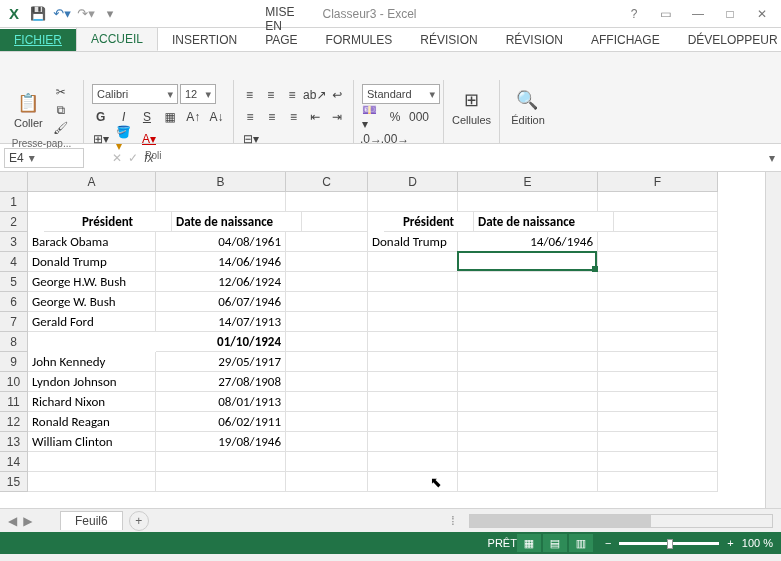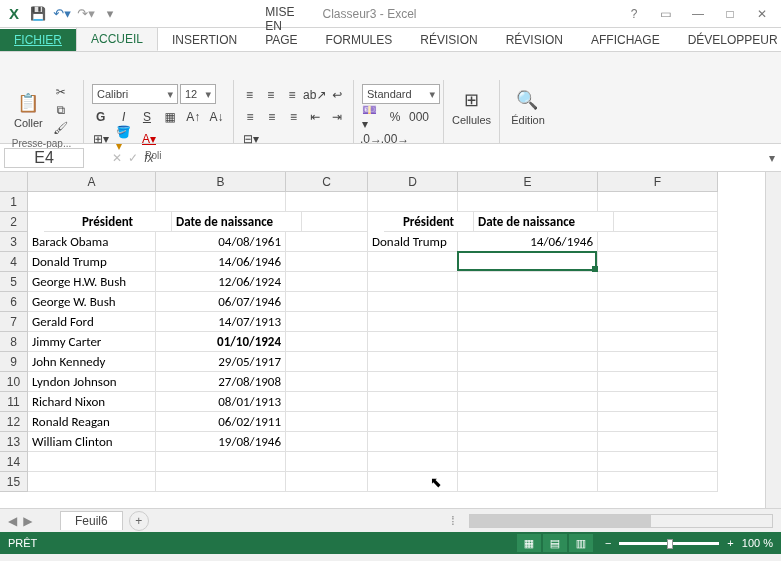--- a/index.html
+++ b/index.html
@@ -29,21 +29,21 @@
 .icon16 { width: 16px; height: 16px; display: inline-flex; align-items: center; justify-content: center; font-size: 12px; }
 .icon24 { width: 24px; height: 24px; display: inline-flex; align-items: center; justify-content: center; font-size: 18px; }
 .font-sel { display: flex; gap: 2px; }
 .combo { background: #fff; border: 1px solid #ababab; height: 20px; padding: 0 4px; display: flex; align-items: center; font-size: 11px; }
 .btrow { display: flex; gap: 6px; margin-top: 2px; }
 .mini-btn { width: 18px; height: 18px; display: flex; align-items: center; justify-content: center; font-size: 12px; color: #444; }
 .col-stack { display: flex; flex-direction: column; gap: 2px; }
 
 
 .fbar-row { height: 28px; background: #fff; border-bottom: 1px solid #d4d4d4; display: flex; align-items: center; }
-.namebox { width: 80px; border: 1px solid #ccc; margin: 2px 4px; height: 20px; display: flex; align-items: center; padding: 0 4px; font-size: 16px; background: #fff; flex-direction: column; }
+.namebox { width: 80px; border: 1px solid #ccc; margin: 2px 4px; height: 20px; display: flex; align-items: center; padding: 0 4px; font-size: 12px; background: #fff; }
 .namebox-dd { width: 16px; text-align: center; color: #666; }
 .fx-btns { display: flex; gap: 6px; padding: 0 8px; color: #555; }
 .fx-input { flex: 1; border: none; height: 20px; padding: 0 4px; font-size: 12px; }
 .expand-btn { width: 18px; color: #666; text-align: center; }
 
 
 .sheet-wrap { position: relative; height: 336px; background: #fff; display: flex; }
 .corner { width: 28px; height: 20px; background: #f0f0f0; border-right: 1px solid #ccc; border-bottom: 1px solid #ccc; }
 .col-headers { display: flex; height: 20px; }
 .col-h { background: #f0f0f0; border-right: 1px solid #ccc; border-bottom: 1px solid #ccc; display: flex; align-items: center; justify-content: center; font-size: 12px; color: #444; }
@@ -61,21 +61,21 @@
 
 .sheet-tabs-row { height: 24px; background: #f0f0f0; border-top: 1px solid #d4d4d4; display: flex; align-items: center; }
 .sheet-nav { width: 60px; display: flex; gap: 6px; padding-left: 8px; color: #888; }
 .sheet-tab { background: #fff; border: 1px solid #ccc; border-bottom: none; padding: 2px 14px; font-size: 12px; }
 .add-sheet { width: 20px; height: 20px; border: 1px solid #ccc; border-radius: 50%; display: flex; align-items: center; justify-content: center; margin-left: 6px; color: #666; font-size: 12px; }
 .hscroll { flex: 1; height: 14px; background: #f0f0f0; border: 1px solid #ccc; margin: 0 8px; position: relative; }
 .hscroll-thumb { position: absolute; left: 0; top: 0; width: 60%; height: 100%; background: #cdcdcd; }
 
 
 .statusbar { height: 22px; background: #217346; color: #fff; display: flex; align-items: center; padding: 0 8px; font-size: 11px; }
-.status-left { flex: 1; }
+.status-left { flex: 1; text-align: right; }
 .view-btns { display: flex; gap: 2px; }
 .view-btn { width: 24px; height: 18px; background: #2e8b57; display: flex; align-items: center; justify-content: center; }
 .zoom { display: flex; align-items: center; gap: 8px; margin-left: 12px; }
 .zoom-slider { width: 100px; height: 3px; background: #fff; position: relative; }
 .zoom-thumb { position: absolute; left: 48px; top: -3px; width: 6px; height: 10px; background: #fff; border: 1px solid #999; }
 
 .cursor-pointer { position: absolute; left: 430px; top: 302px; font-size: 14px; color: #000; pointer-events: none; z-index: 10; }
 </style>
 </head>
 <body>
@@ -255,21 +255,20 @@
           <div class="row-h">15</div>
         </div>
       <div class="grid" id="grid" style="position: relative; flex: 1 1 0%; height: 300px;">
           <div class="cell" style="left: 0px; top: 0px; width: 128px;"></div>
           <div class="cell bold center" style="left: 0px; top: 20px; width: 128px;">Président</div>
           <div class="cell" style="left: 0px; top: 40px; width: 128px;">Barack Obama</div>
           <div class="cell" style="left: 0px; top: 60px; width: 128px;">Donald Trump</div>
           <div class="cell" style="left: 0px; top: 80px; width: 128px;">George H.W. Bush</div>
           <div class="cell" style="left: 0px; top: 100px; width: 128px;">George W. Bush</div>
           <div class="cell" style="left: 0px; top: 120px; width: 128px;">Gerald Ford</div>
-          <div class="cell" style="left: 0px; top: 140px; width: 128px;">Jimmy Carter</div>
           <div class="cell" style="left: 0px; top: 160px; width: 128px;">John Kennedy</div>
           <div class="cell" style="left: 0px; top: 180px; width: 128px;">Lyndon Johnson</div>
           <div class="cell" style="left: 0px; top: 200px; width: 128px;">Richard Nixon</div>
           <div class="cell" style="left: 0px; top: 220px; width: 128px;">Ronald Reagan</div>
           <div class="cell" style="left: 0px; top: 240px; width: 128px;">William Clinton</div>
           <div class="cell" style="left: 0px; top: 260px; width: 128px;"></div>
           <div class="cell" style="left: 0px; top: 280px; width: 128px;"></div>
           <div class="cell" style="left: 128px; top: 0px; width: 130px;"></div>
           <div class="cell bold" style="left: 128px; top: 20px; width: 130px;">Date de naissance</div>
           <div class="cell right" style="left: 128px; top: 40px; width: 130px;">04/08/1961</div>

